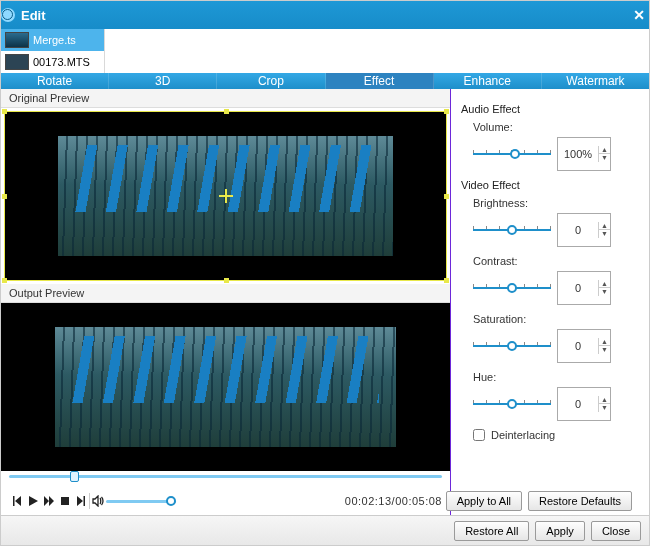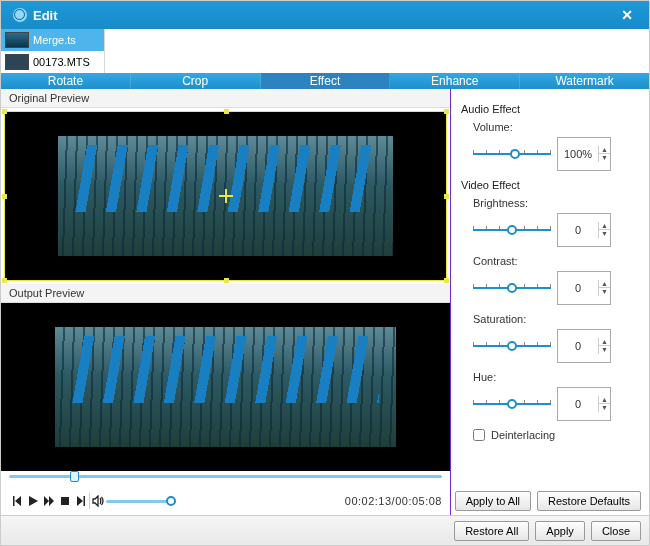--- a/index.html
+++ b/index.html
@@ -1,18 +1,18 @@
 <!DOCTYPE html>
 <html><head>
 <meta charset="utf-8">
 <style>
   * { box-sizing: border-box; margin: 0; padding: 0; font-family: "Segoe UI", Tahoma, Arial, sans-serif; }
   body { background: #fff; width: 650px; height: 546px; overflow: hidden; position: relative; border: 1px solid #ccc;}
   
-  .titlebar { height: 28px; background: linear-gradient(#1e98d6,#178cc9); display: flex; align-items: center; padding: 0 12px; color: #fff; font-weight: bold; font-size: 13px; }
+  .titlebar { height: 28px; background: linear-gradient(#1e98d6,#178cc9); display: flex; align-items: center; padding: 0 0; color: #fff; font-weight: bold; font-size: 13px; }
   .titlebar .logo { width: 14px; height:14px; border-radius:50%; background:#8fd9ff; margin-right:6px; position:relative;}
   .titlebar .logo::after{ content:""; position:absolute; width:9px; height:9px; border:1.5px solid #0a5d88; border-radius:50%; top:1px; left:1px;}
   .titlebar .spacer { flex: 1; }
   .titlebar .close { width: 20px; text-align: center; cursor: pointer; font-size:14px;}
   
   .body { display: flex; height: calc(100% - 28px - 30px); flex-direction: column; }
   .sidebar { width: 104px; background: #fff; border-right: 1px solid #d9d9d9; padding-top:0;}
   .side-item { display: flex; align-items: center; height: 22px; padding: 0 4px; font-size: 11px; gap:4px; cursor:pointer;}
   .side-item.selected { background: #4db4ec; color:#fff; }
   .side-thumb { width: 24px; height: 16px; background:#2c4454; display:inline-block; border:1px solid #444;}
@@ -64,21 +64,21 @@
   .spin { width:54px; height:34px; border:1px solid #aaa; background:#fff; display:flex; align-items:center;}
   .spin .val{flex:1; text-align:center; font-size:11px;}
   .spin .arrows{width:12px; display:flex; flex-direction:column; border-left:1px solid #ccc;}
   .spin .arrows div{height:8px; font-size:7px; line-height:7px; text-align:center; color:#555; cursor:pointer;}
   .spin .arrows div:first-child{border-bottom:1px solid #ccc;}
   .chk { display:flex; align-items:center; gap:6px; margin-top:8px;}
   .chk input{width:12px;height:12px;}
   
   .footer { position:absolute; left:0; right:0; bottom:0; height:30px; background:linear-gradient(#f6f6f6,#e8e8e8); border-top:1px solid #ccc; display:flex; align-items:center; justify-content:flex-end; padding:0 8px; gap:6px;}
   .btn { height:20px; padding:0 10px; font-size:11px; background:linear-gradient(#fefefe,#e6e6e6); border:1px solid #9a9a9a; cursor:pointer; border-radius:2px; display:flex; align-items:center;}
-  .side-footer{position:absolute; right:8px; bottom:34px; display:flex; gap:6px;}
+  .side-footer{position:absolute; right:17px; bottom:34px; display:flex; gap:6px;}
 </style>
 </head>
 <body>
 
 <div class="titlebar">
   <span class="logo"></span>
   <span>Edit</span>
   <span class="spacer"></span>
   <span class="close">✕</span>
 </div>
@@ -94,20 +94,23 @@
       <span class="side-thumb"></span>
       <span>00173.MTS</span>
     </div>
   </div>
 
   <div class="content">
 
     <div class="tabs">
       <div class="tab">
           <span>Rotate</span>
+        </div>
+      <div class="tab">
+          <span>3D</span>
         </div>
       <div class="tab">
           <span>Crop</span>
         </div>
       <div class="tab active">
           <span>Effect</span>
         </div>
       <div class="tab">
           <span>Enhance</span>
         </div>

